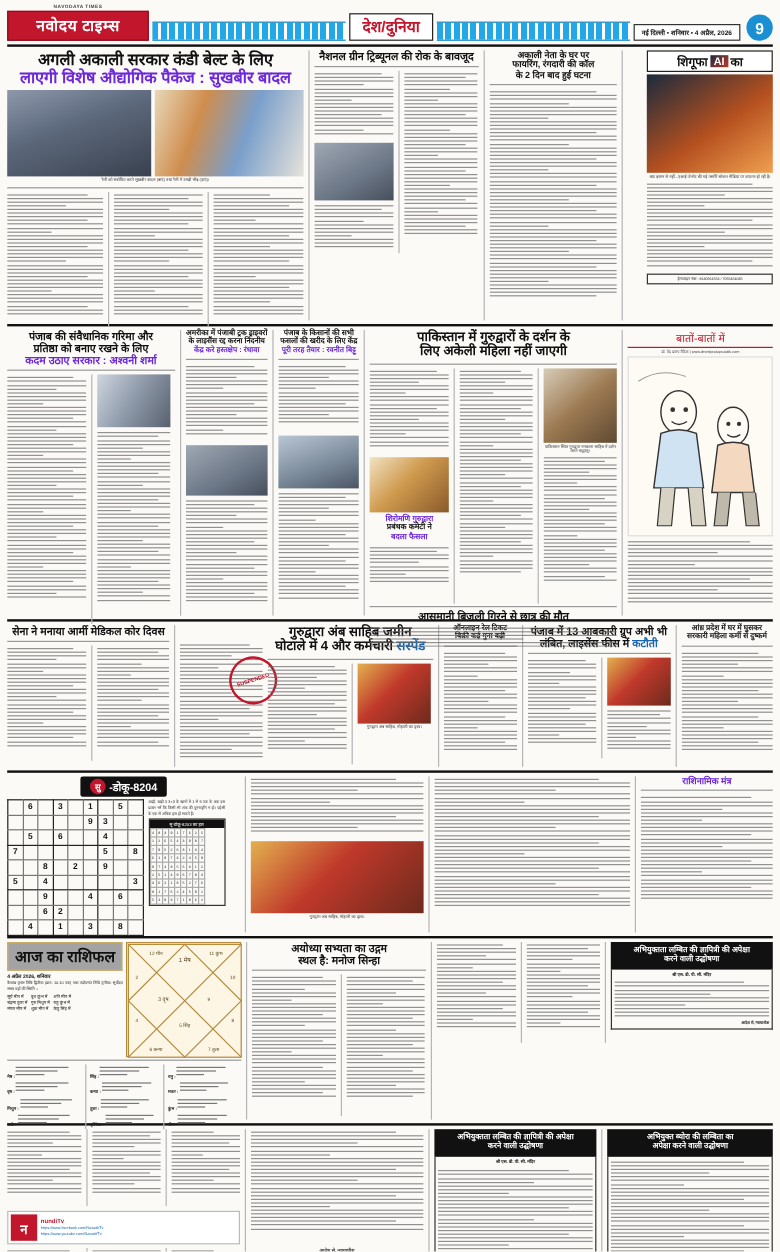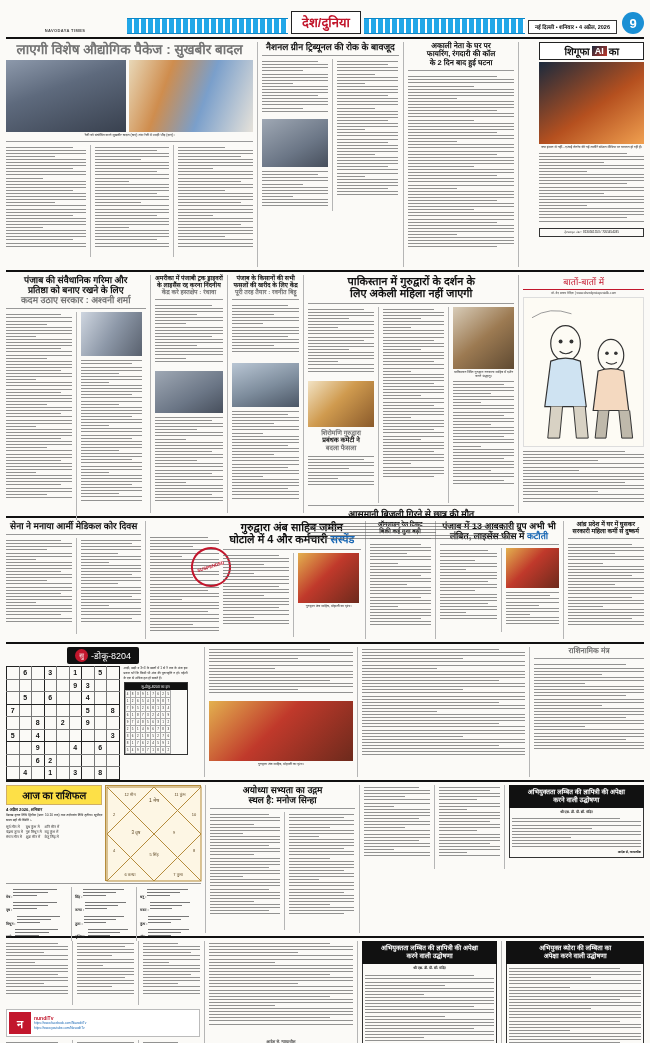--- a/index.html
+++ b/index.html
@@ -38,21 +38,21 @@
   .rule.thin { border-top:1px solid #999; }
   .rule.thick { border-top:2px solid #111; }
 
   
   .hl { font-weight:bold; text-align:center; line-height:1.12; }
   .hl.xl { font-size:13.5px; }
   .hl.lg { font-size:11px; }
   .hl.md { font-size:9px; }
   .hl.sm { font-size:7.5px; }
   .hl.xs { font-size:6.2px; }
-  .red { color:#737373; }
+  .red { color:#6d28d9; }
   .blue { color:#1766b3; }
   .cap { font-size:3.4px; text-align:center; color:#333; margin-top:1px; line-height:1.3; }
 
   
   .lines { overflow:hidden; }
   .lines i { display:block; height:1px; background:#6a6a6a; margin:2.1px 0;
              opacity:.72; }
   .lines i.s { width:62%; }
   .lines i.m { width:84%; }
   .lines i.q { width:46%; }
@@ -77,41 +77,41 @@
   
   .boxed { border:1px solid #333; padding:2px; }
 
   .stamp { position:absolute; width:40px; height:40px; border-radius:50%;
            border:2px solid #c2162c; color:#c2162c; font-size:4.5px; font-weight:bold;
            display:flex; align-items:center; justify-content:center; transform:rotate(-18deg);
            text-align:center; line-height:1.1; }
 
   
   .sud-head { display:flex; align-items:center; justify-content:center; gap:3px;
-              background:#111; color:#fff; font-weight:normal; font-size:9px;
+              background:#111; color:#fff; font-weight:bold; font-size:9px;
               padding:2px 8px; border-radius:2px; }
   .sud-badge { width:13px; height:13px; border-radius:50%; background:#c2162c;
                display:flex; align-items:center; justify-content:center; font-size:7px; }
   table.sudoku { border-collapse:collapse; }
   table.sudoku td { width:12.5px; height:12.5px; border:1px solid #777; font-size:7px;
                     text-align:center; vertical-align:middle; font-weight:bold; color:#111; }
   table.sudoku td.b-r { border-right:1.6px solid #222; }
   table.sudoku td.b-b { border-bottom:1.6px solid #222; }
   table.sudoku tr:first-child td { border-top:1.6px solid #222; }
   table.sudoku tr td:first-child { border-left:1.6px solid #222; }
   table.sudoku tr:last-child td { border-bottom:1.6px solid #222; }
   table.sudoku tr td:last-child { border-right:1.6px solid #222; }
   .ans-box { border:1px solid #333; margin-top:2px; }
   .ans-box .t { background:#111; color:#fff; font-size:3.6px; text-align:center; padding:1px; }
   table.ans { border-collapse:collapse; }
   table.ans td { width:5.1px; height:5px; border:.4px solid #aaa; font-size:3px;
                  text-align:center; color:#222; }
 
   
-  .rashi-head { background:#fde047; text-align:center; font-weight:bold; font-size:10px;
+  .rashi-head { background:#a3a3a3; text-align:center; font-weight:bold; font-size:13px;
                 padding:2px; border:1px solid #cfae66; }
   .kundli { width:96px; height:96px; position:relative; border:1px solid #b58c3c;
             background:#fdf6e4; }
   .kundli svg { display:block; }
 
   .mini-list { font-size:3.6px; line-height:1.5; color:#222; }
 
   .fb-box { border:1px solid #bbb; background:#fff; padding:2px; display:flex; gap:3px;
             align-items:center; }
   .fb-logo { width:22px; height:22px; background:#c2162c; color:#fff; font-size:11px;
@@ -139,36 +139,38 @@
   .baaton-head .s { font-size:3.2px; color:#444; }
 </style>
 </head>
 <body>
 
 <div class="page">
 
   <div class="masthead">
     <div class="logo-wrap">
       <div class="logo-sub">NAVODAYA TIMES</div>
+      <div class="logo-box">नवोदय टाइम्स</div>
     </div>
     <div class="stripe"></div>
     <div class="section-tag">
       <div class="inner">
         <span>देश</span><span>/</span><span>दुनिया</span>
       </div>
     </div>
     <div class="stripe"></div>
     <div class="dateline">नई दिल्ली • शनिवार • 4 अप्रैल, 2026</div>
     <div class="pageno">9</div>
   </div>
   <div class="rule thick"></div>
 
   <div class="cols" style="height:225px;">
 
     <div class="col" style="width:248px;">
+      <div class="hl xl">अगली अकाली सरकार कंडी बेल्ट के लिए</div>
       <div class="hl xl red">लाएगी विशेष औद्योगिक पैकेज : सुखबीर बादल</div>
       <div style="display:flex; gap:3px; margin-top:3px;">
         <div class="photo p1" style="width:120px;height:72px;"></div>
         <div class="photo p2" style="width:125px;height:72px;"></div>
       </div>
       <div class="cap">रैली को संबोधित करते सुखबीर बादल (बाएं) तथा रैली में उमड़ी भीड़ (दाएं)।</div>
       <div class="rule thin"></div>
       <div style="display:flex; gap:4px; margin-top:2px;">
         <div class="lines" style="width:80px;height:112px;">
           <i class="m"></i>

